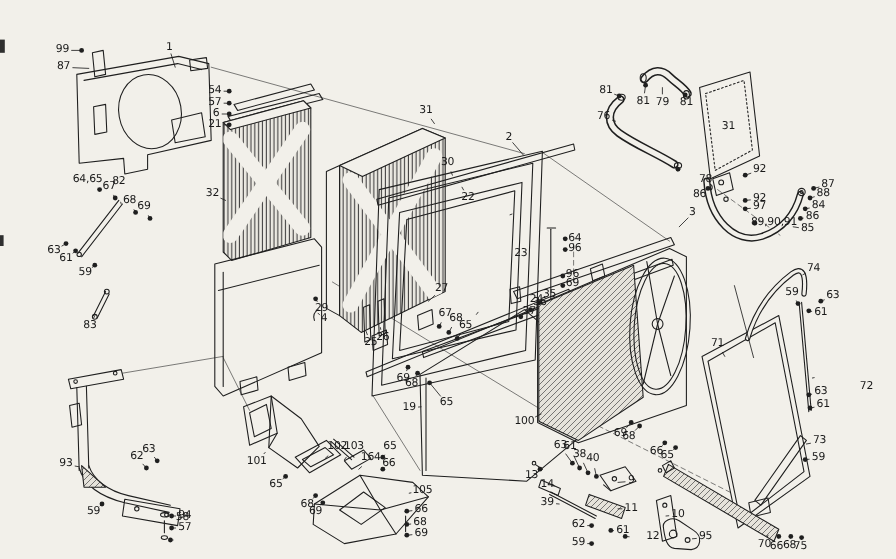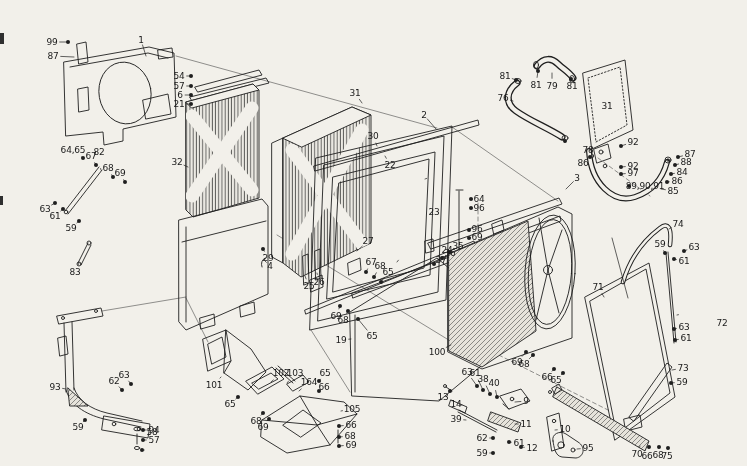--- a/index.html
+++ b/index.html
@@ -581,18 +581,18 @@
       <span class="part-label" style="left: 483px; top: 379px;">38</span>
       <span class="part-label" style="left: 494px; top: 383px;">40</span>
       <span class="part-label" style="left: 443px; top: 397px;">13</span>
       <span class="part-label" style="left: 456px; top: 404px;">14</span>
       <span class="part-label" style="left: 526px; top: 401px;">9</span>
       <span class="part-label" style="left: 456px; top: 419px;">39</span>
       <span class="part-label" style="left: 526px; top: 424px;">11</span>
       <span class="part-label" style="left: 565px; top: 429px;">10</span>
       <span class="part-label" style="left: 482px; top: 438px;">62</span>
       <span class="part-label" style="left: 519px; top: 443px;">61</span>
-      <span class="part-label" style="left: 532px; top: 448px;">12</span>
+      <span class="part-label" style="left: 544px; top: 448px;">12</span>
       <span class="part-label" style="left: 482px; top: 453px;">59</span>
       <span class="part-label" style="left: 588px; top: 448px;">95</span>
     </div>
 
 </div>
 
 </body></html>

